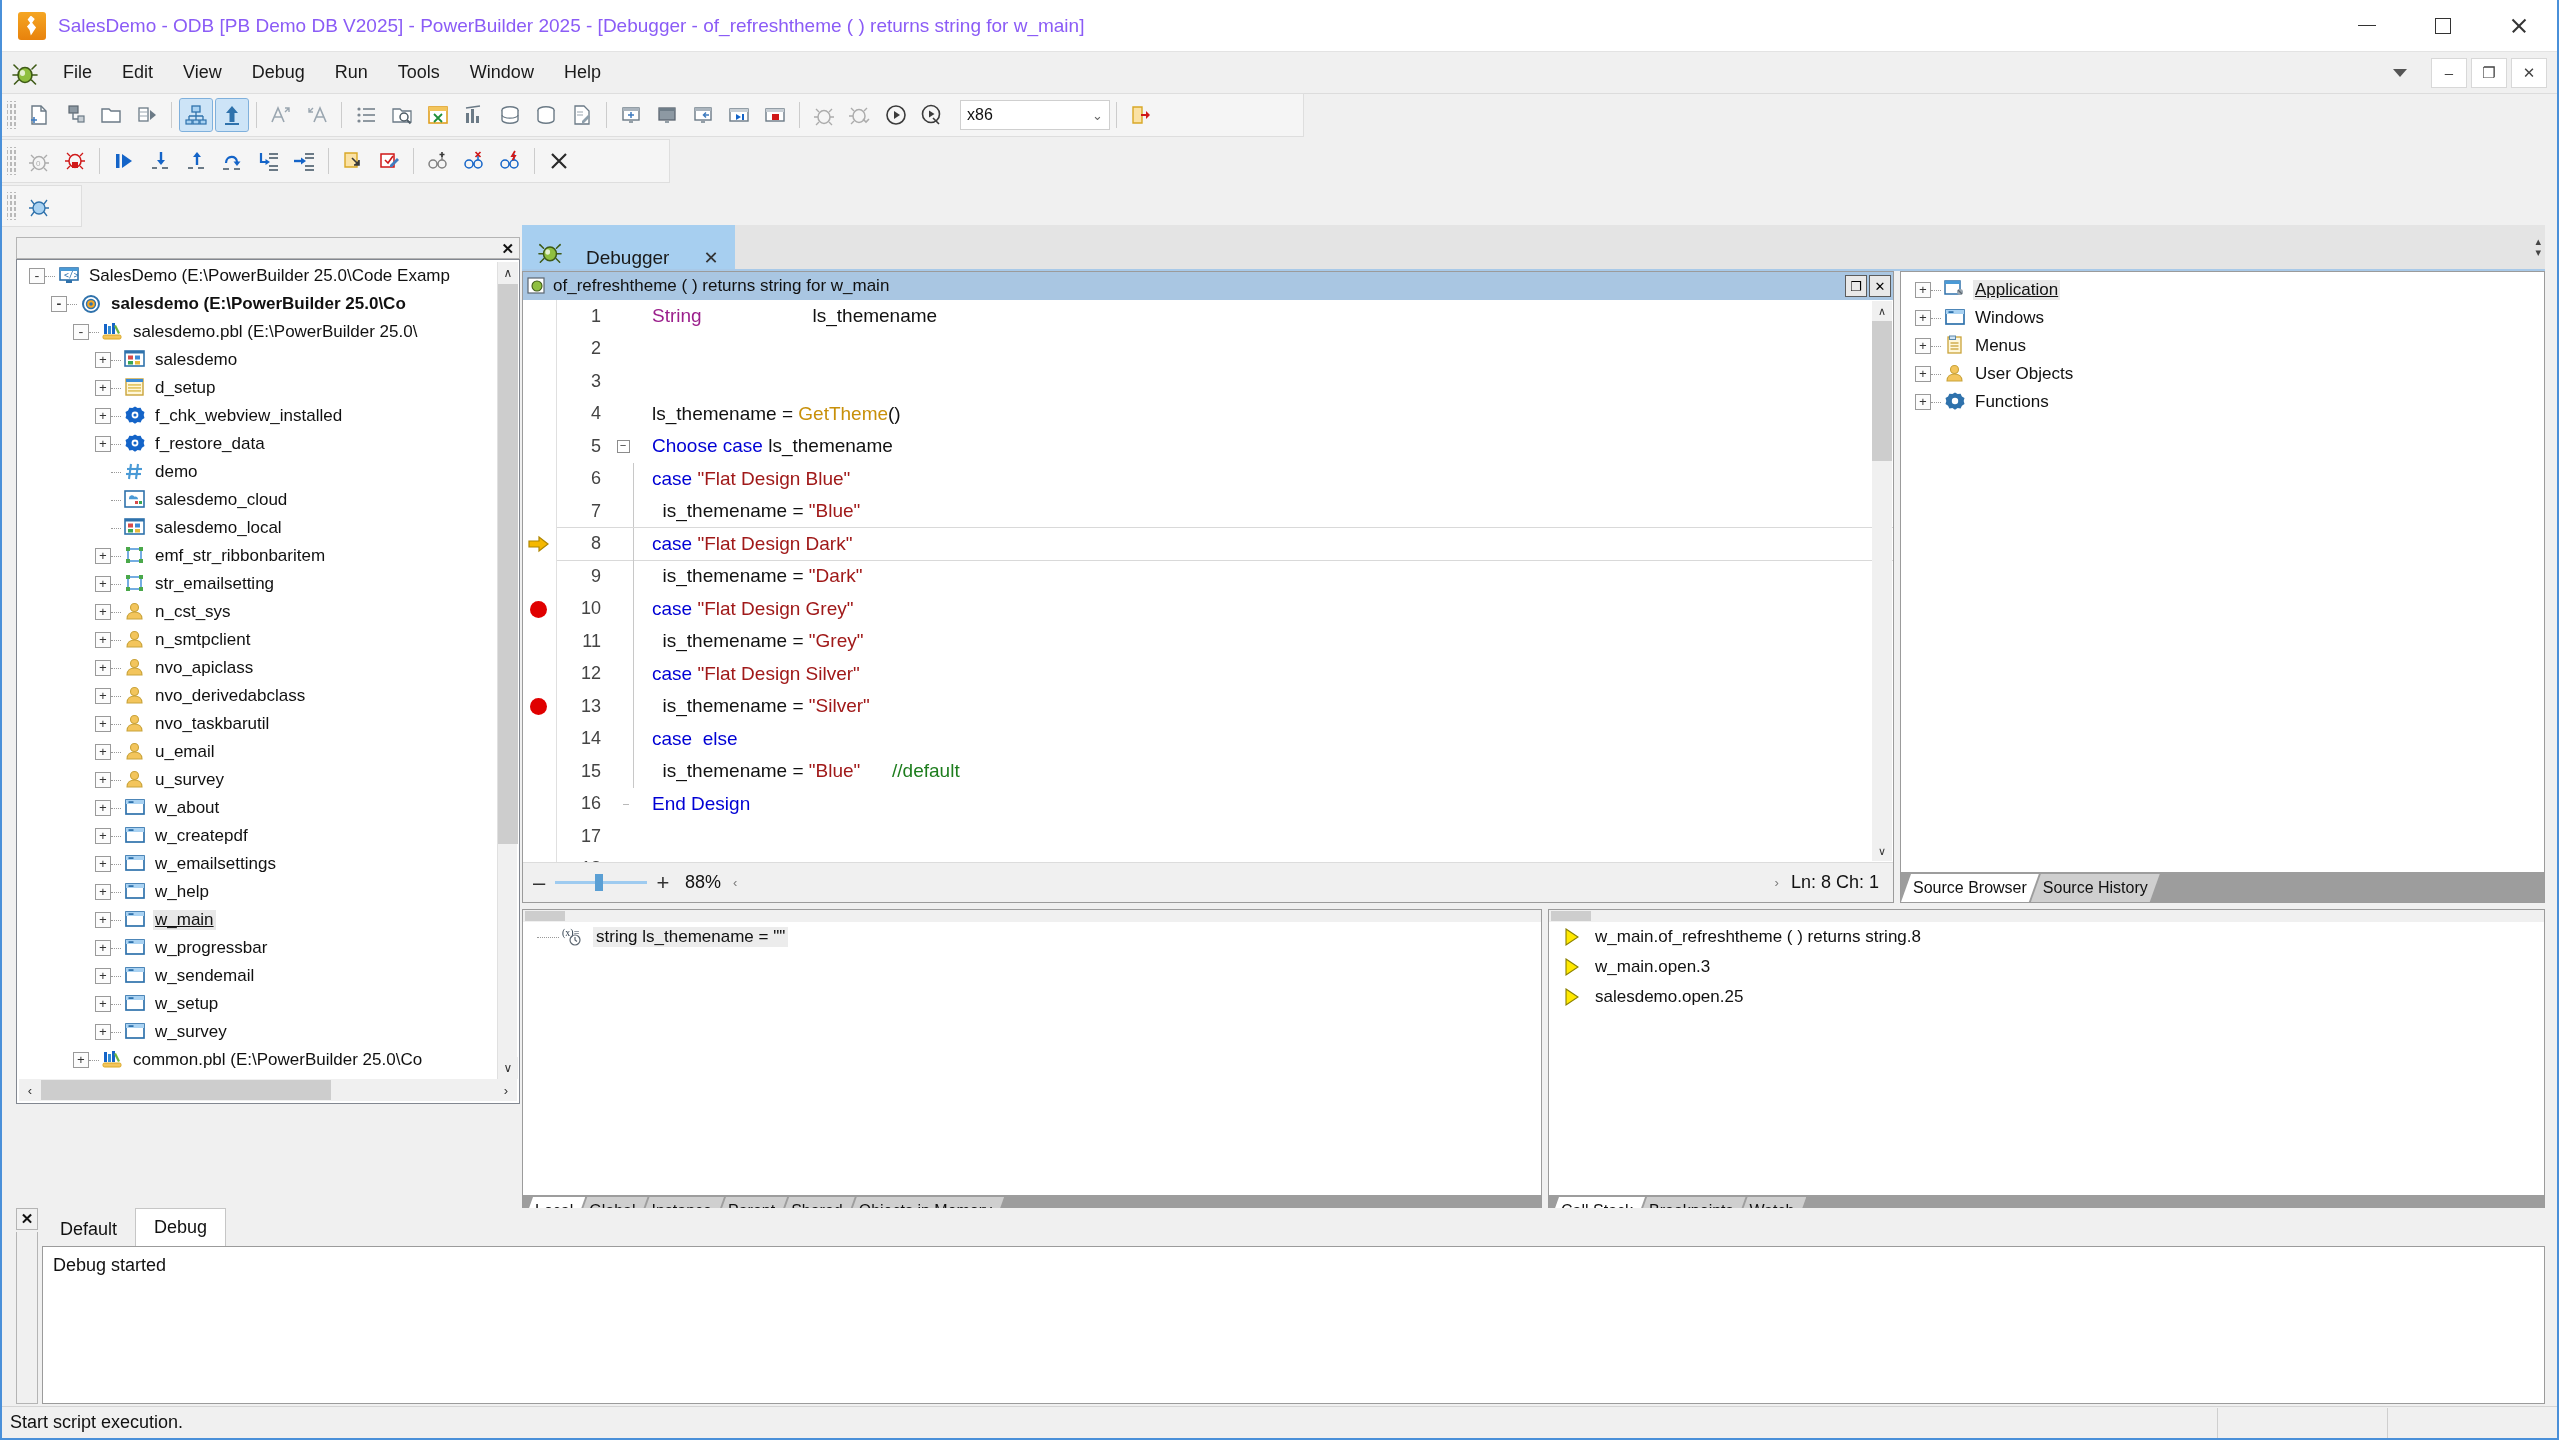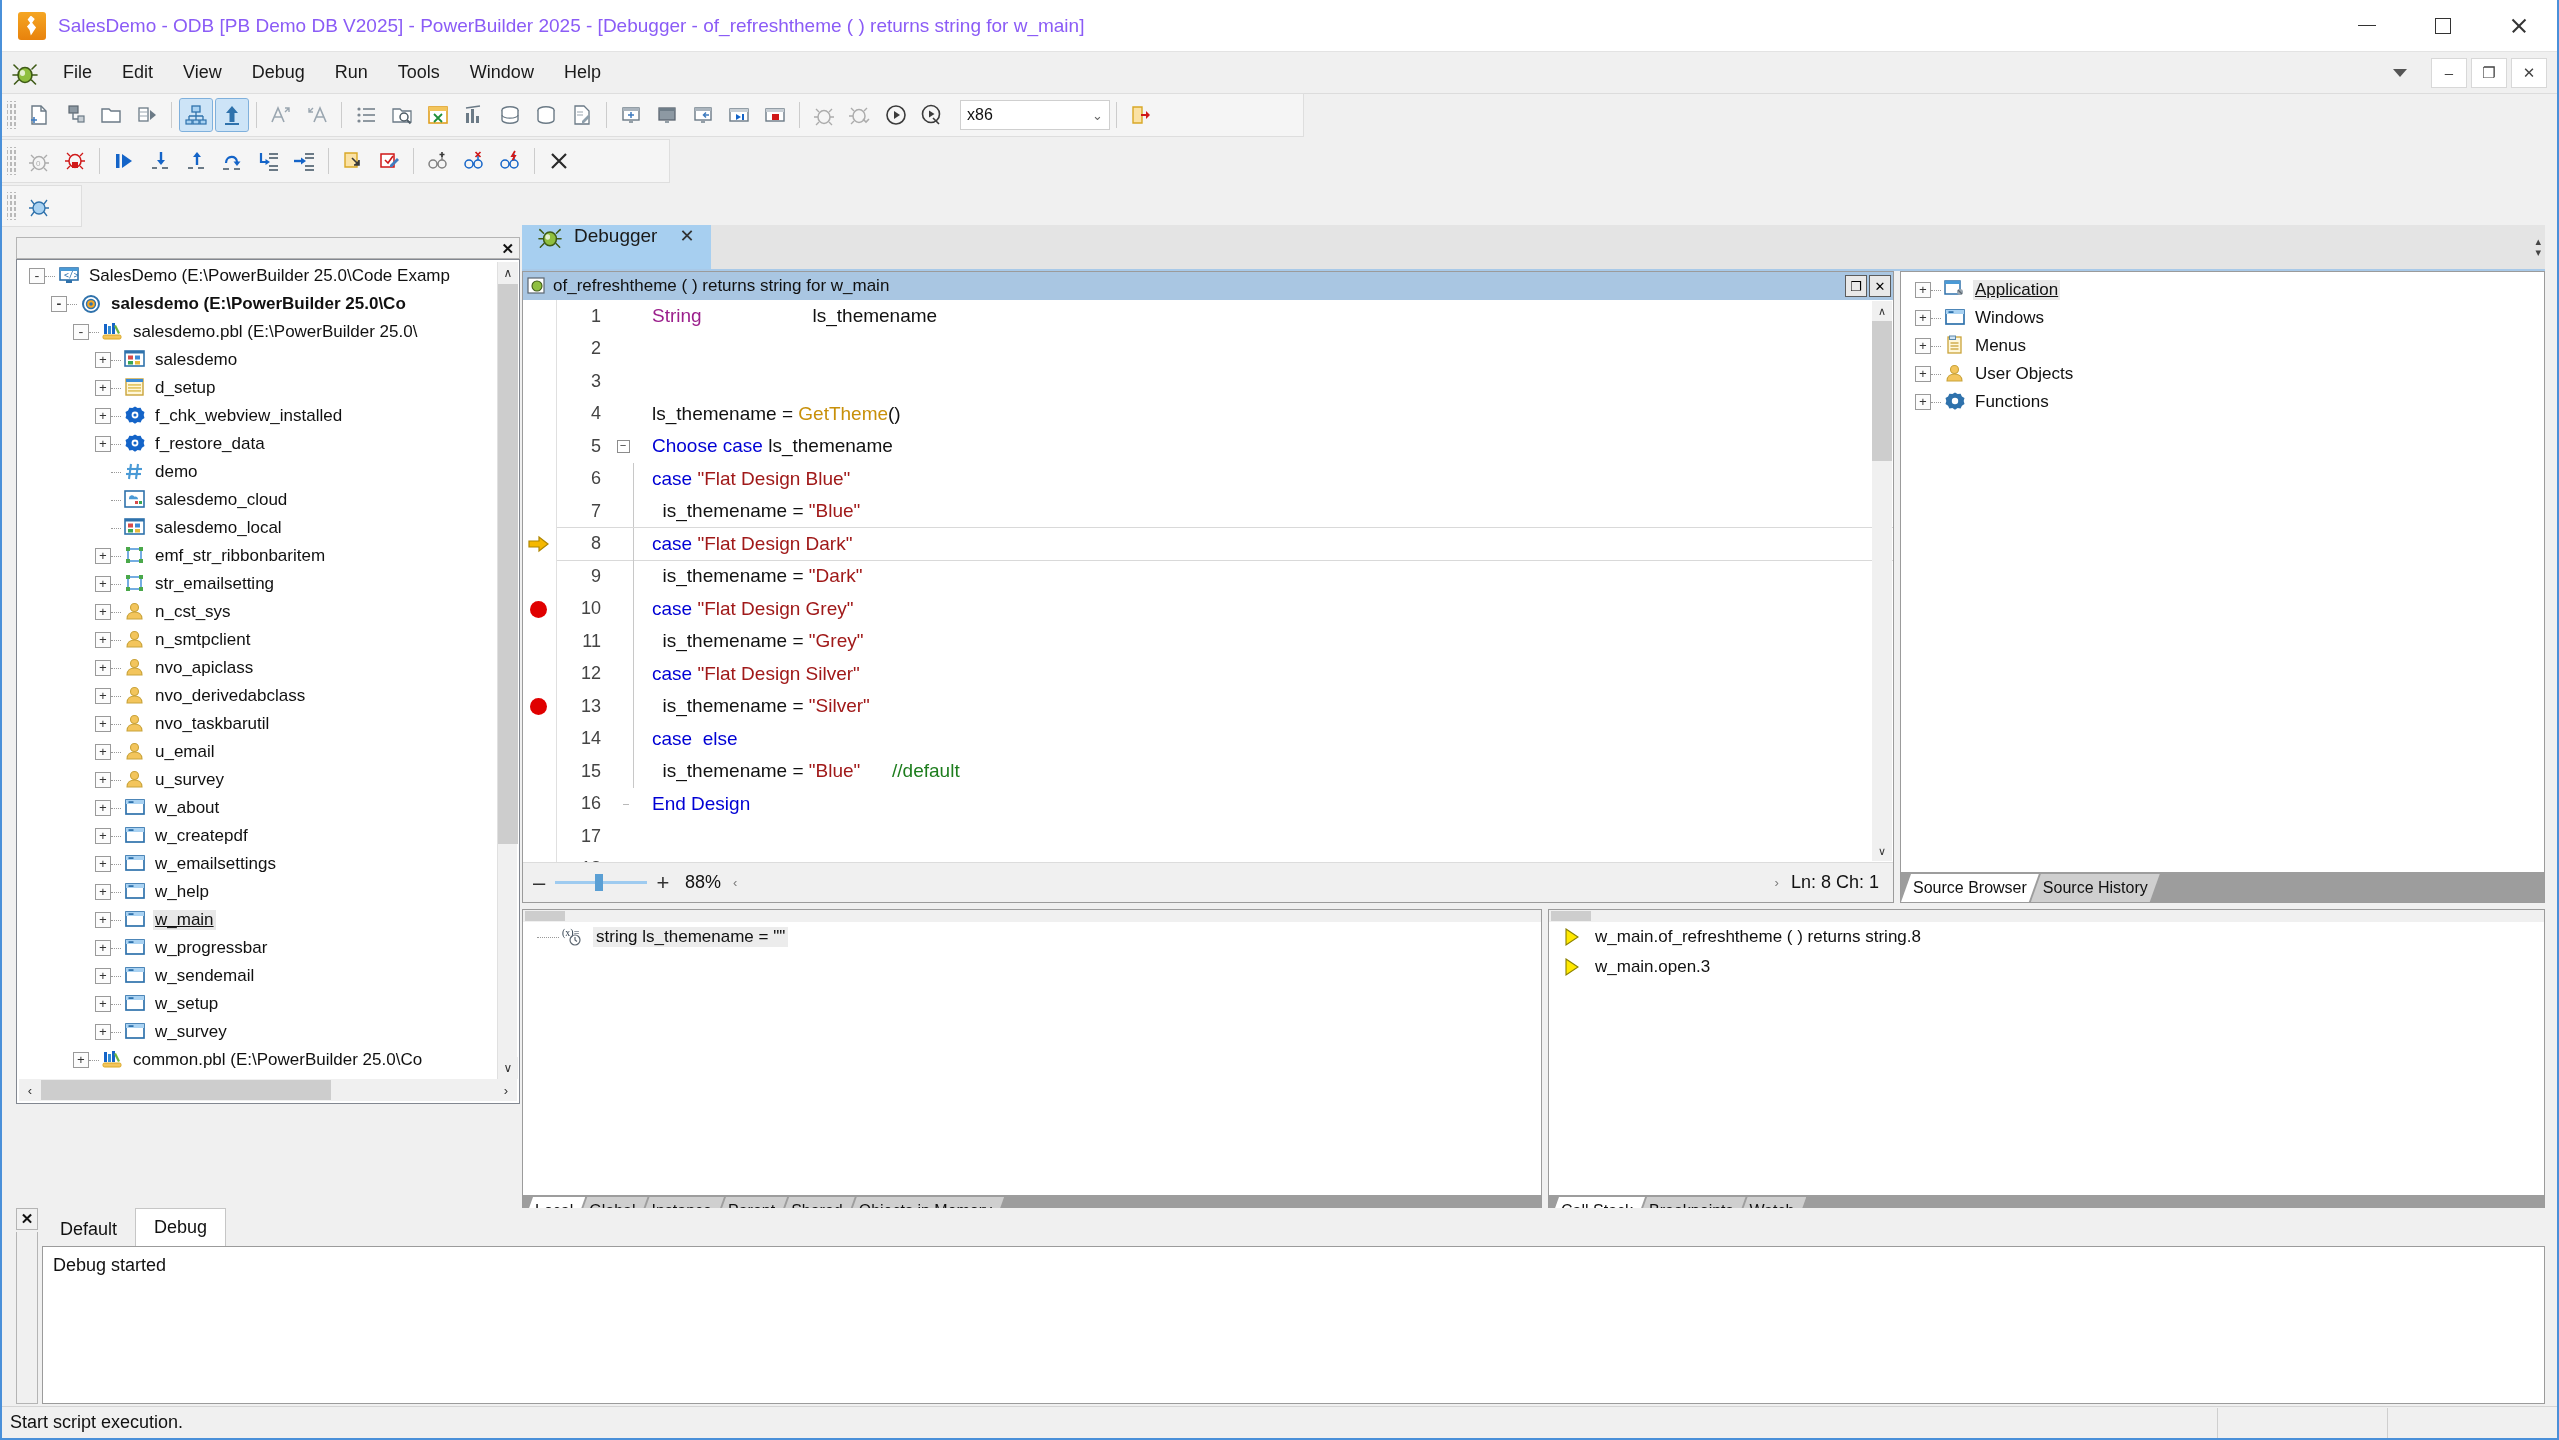--- a/index.html
+++ b/index.html
@@ -146,21 +146,21 @@
   .hscroll .arr { width: 22px; height: 22px; display:flex; align-items:center; justify-content:center; font-size: 13px; color: #333; }
   .hscroll .thumbh { height: 20px; background: #cdcdcd; }
 
   
   .mdi-tabstrip {
     position: absolute; left: 520px; top: 225px; right: 12px; height: 46px;
     background: #e4e4e4; border-bottom: 2px solid #a8c9e8;
     display: flex; align-items: flex-end;
   }
   .mdi-tab {
-    height: 44px; display: flex; align-items: flex-start; gap: 12px; padding: 0 16px;
+    height: 44px; display: flex; align-items: flex-end; gap: 24px; padding: 0 16px;
     background: #a7cff0; font-size: 19px; color: #1a1a1a;
   }
   .mdi-tab .tabclose { font-size: 18px; color: #333; margin-left: 10px; }
   .strip-right { margin-left: auto; display:flex; flex-direction: column; justify-content: center;
      padding-right: 4px; height: 44px; }
   .strip-arrow { font-size: 11px; color: #444; line-height: 11px; }
 
   
   .dbg-area {
     position: absolute; left: 520px; top: 271px; right: 12px; bottom: 212px;
@@ -1309,20 +1309,26 @@
                 <path d="M5 3 L17 11 L5 19 z" fill="#ffe800" stroke="#8a8000" stroke-width="1.1"></path>
               </svg></span>
             <span>w_main.of_refreshtheme ( )  returns string.8</span>
           </div>
           <div class="stack-row">
             <span class="stack-arrow"><svg width="24" height="22" viewBox="0 0 24 22">
                 <path d="M5 3 L17 11 L5 19 z" fill="#ffe800" stroke="#8a8000" stroke-width="1.1"></path>
               </svg></span>
             <span>w_main.open.3</span>
           </div>
+          <div class="stack-row">
+            <span class="stack-arrow"><svg width="24" height="22" viewBox="0 0 24 22">
+                <path d="M5 3 L17 11 L5 19 z" fill="#ffe800" stroke="#8a8000" stroke-width="1.1"></path>
+              </svg></span>
+            <span>salesdemo.open.25</span>
+          </div>
         </div>
       <div class="tab-strip-bottom" id="stack-tabs">
           <div class="btab active">
             <span>Call Stack</span>
           </div>
           <div class="btab">
             <span>Breakpoints</span>
           </div>
           <div class="btab">
             <span>Watch</span>

